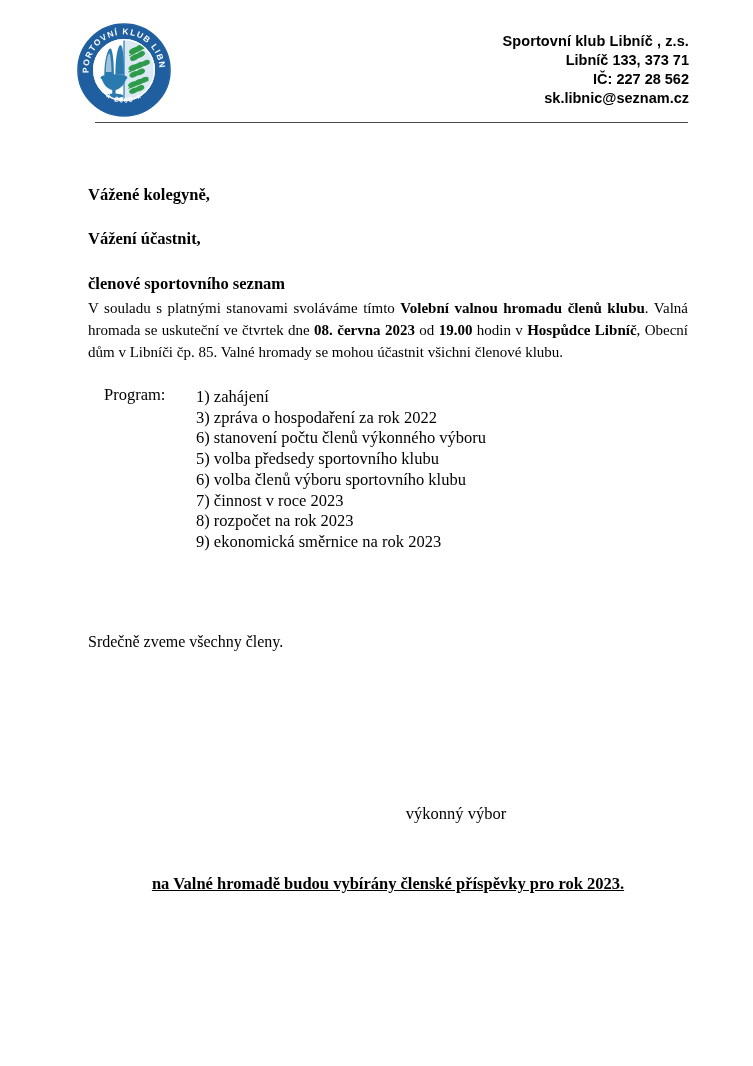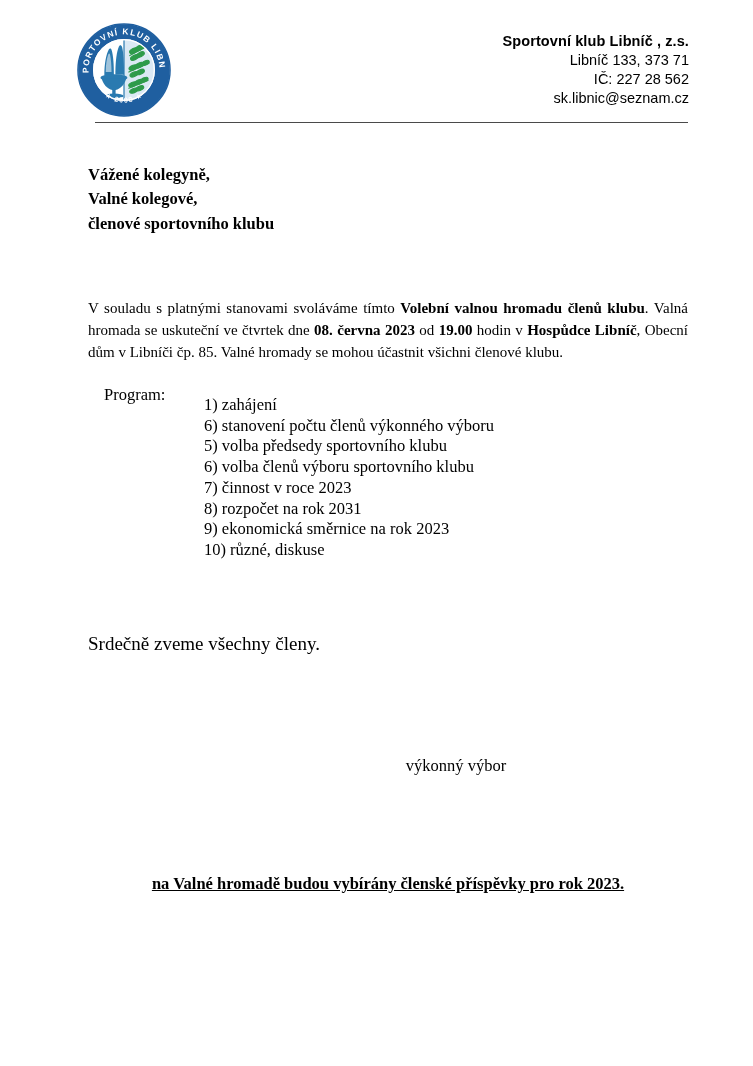--- a/index.html
+++ b/index.html
@@ -52,21 +52,21 @@
     line-height: 1.32;
   }
   .company-name {
     font-size: 14.5px;
     font-weight: bold;
     letter-spacing: 0.1px;
     white-space: nowrap;
   }
   .company-line {
     font-size: 14.5px;
-    font-weight: normal;
+    font-weight: bold;
     white-space: nowrap;
   }
 
   .rule {
     position: absolute;
     left: 95px;
     top: 122px;
     width: 593px;
     height: 0;
     border-top: 1px solid #4a4a4a;
@@ -81,21 +81,21 @@
   }
 
   .salutation {
     position: absolute;
     left: 0;
     top: 163px;
     font-size: 16.5px;
     font-weight: bold;
     line-height: 1.48;
   }
-  .salutation div { white-space: nowrap; }
+  .salutation div { white-space: nowrap; margin-top: 20px; }
 
   .intro {
     position: absolute;
     left: 0;
     top: 283px;
     width: 600px;
     font-size: 15px;
     line-height: 1.46;
     text-align: justify;
     text-justify: inter-word;
@@ -113,51 +113,52 @@
     left: 16px;
     top: 0;
     font-size: 16.5px;
     line-height: 1.0;
     text-align: right;
   }
   .program-list {
     position: absolute;
     left: 108px;
     top: 0;
-    margin: 8px;
+    margin: 0;
     padding: 0;
     list-style: none;
     font-size: 16.5px;
   }
   .program-list li {
     line-height: 20.7px;
     white-space: nowrap;
   }
 
   .closing {
     position: absolute;
     left: 0;
     top: 631px;
-    font-size: 19px;
+    font-size: 16px;
     line-height: 1.4;
     white-space: nowrap;
   }
 
   .signature {
     position: absolute;
     left: 0;
     top: 754px;
     width: 600px;
     text-align: center;
     font-size: 16.5px;
     line-height: 1.4;
   }
   .signature-inner {
     display: inline-block;
     padding-left: 136px;
+    margin-top: 48px;
   }
 
   .footnote {
     position: absolute;
     left: 0;
     top: 872px;
     width: 600px;
     text-align: center;
     font-size: 16.5px;
     font-weight: bold;
@@ -248,37 +249,37 @@
       <div class="company-line">sk.libnic@seznam.cz</div>
     </div>
 
     <div class="rule"></div>
   </div>
 
   <div class="content">
 
     <div class="salutation">
       <div>Vážené kolegyně,</div>
-      <div>Valné kolegové,</div>
-      <div>členové sportovního klubu</div>
+      <div>Vážení účastnit,</div>
+      <div>členové sportovního seznam</div>
     </div>
 
     <p class="intro"><span>V souladu  s platnými stanovami svoláváme tímto  </span><b>Volební valnou hromadu členů klubu</b><span>. Valná hromada se uskuteční ve čtvrtek dne </span><b>08. června  2023</b><span> od </span><b>19.00</b><span> hodin v </span><b>Hospůdce Libníč</b><span>, Obecní dům v Libníči čp. 85. Valné hromady se mohou účastnit všichni členové klubu.</span></p>
 
     <div class="program">
       <div class="program-label">Program:</div>
       <ul class="program-list">
           <li>1) zahájení</li>
+          <li>3) zpráva o hospodaření za rok 2022</li>
           <li>6) stanovení počtu členů výkonného výboru</li>
           <li>5) volba předsedy sportovního klubu</li>
           <li>6) volba členů výboru sportovního klubu</li>
           <li>7) činnost v roce 2023</li>
-          <li>8) rozpočet na rok 2031</li>
+          <li>8) rozpočet na rok 2023</li>
           <li>9) ekonomická směrnice na rok 2023</li>
-          <li>10) různé, diskuse</li>
         </ul>
     </div>
 
     <div class="closing">Srdečně zveme všechny členy.</div>
 
     <div class="signature">
       <span class="signature-inner">výkonný výbor</span>
     </div>
 
     <div class="footnote">na Valné hromadě budou vybírány členské příspěvky pro rok 2023.</div>

